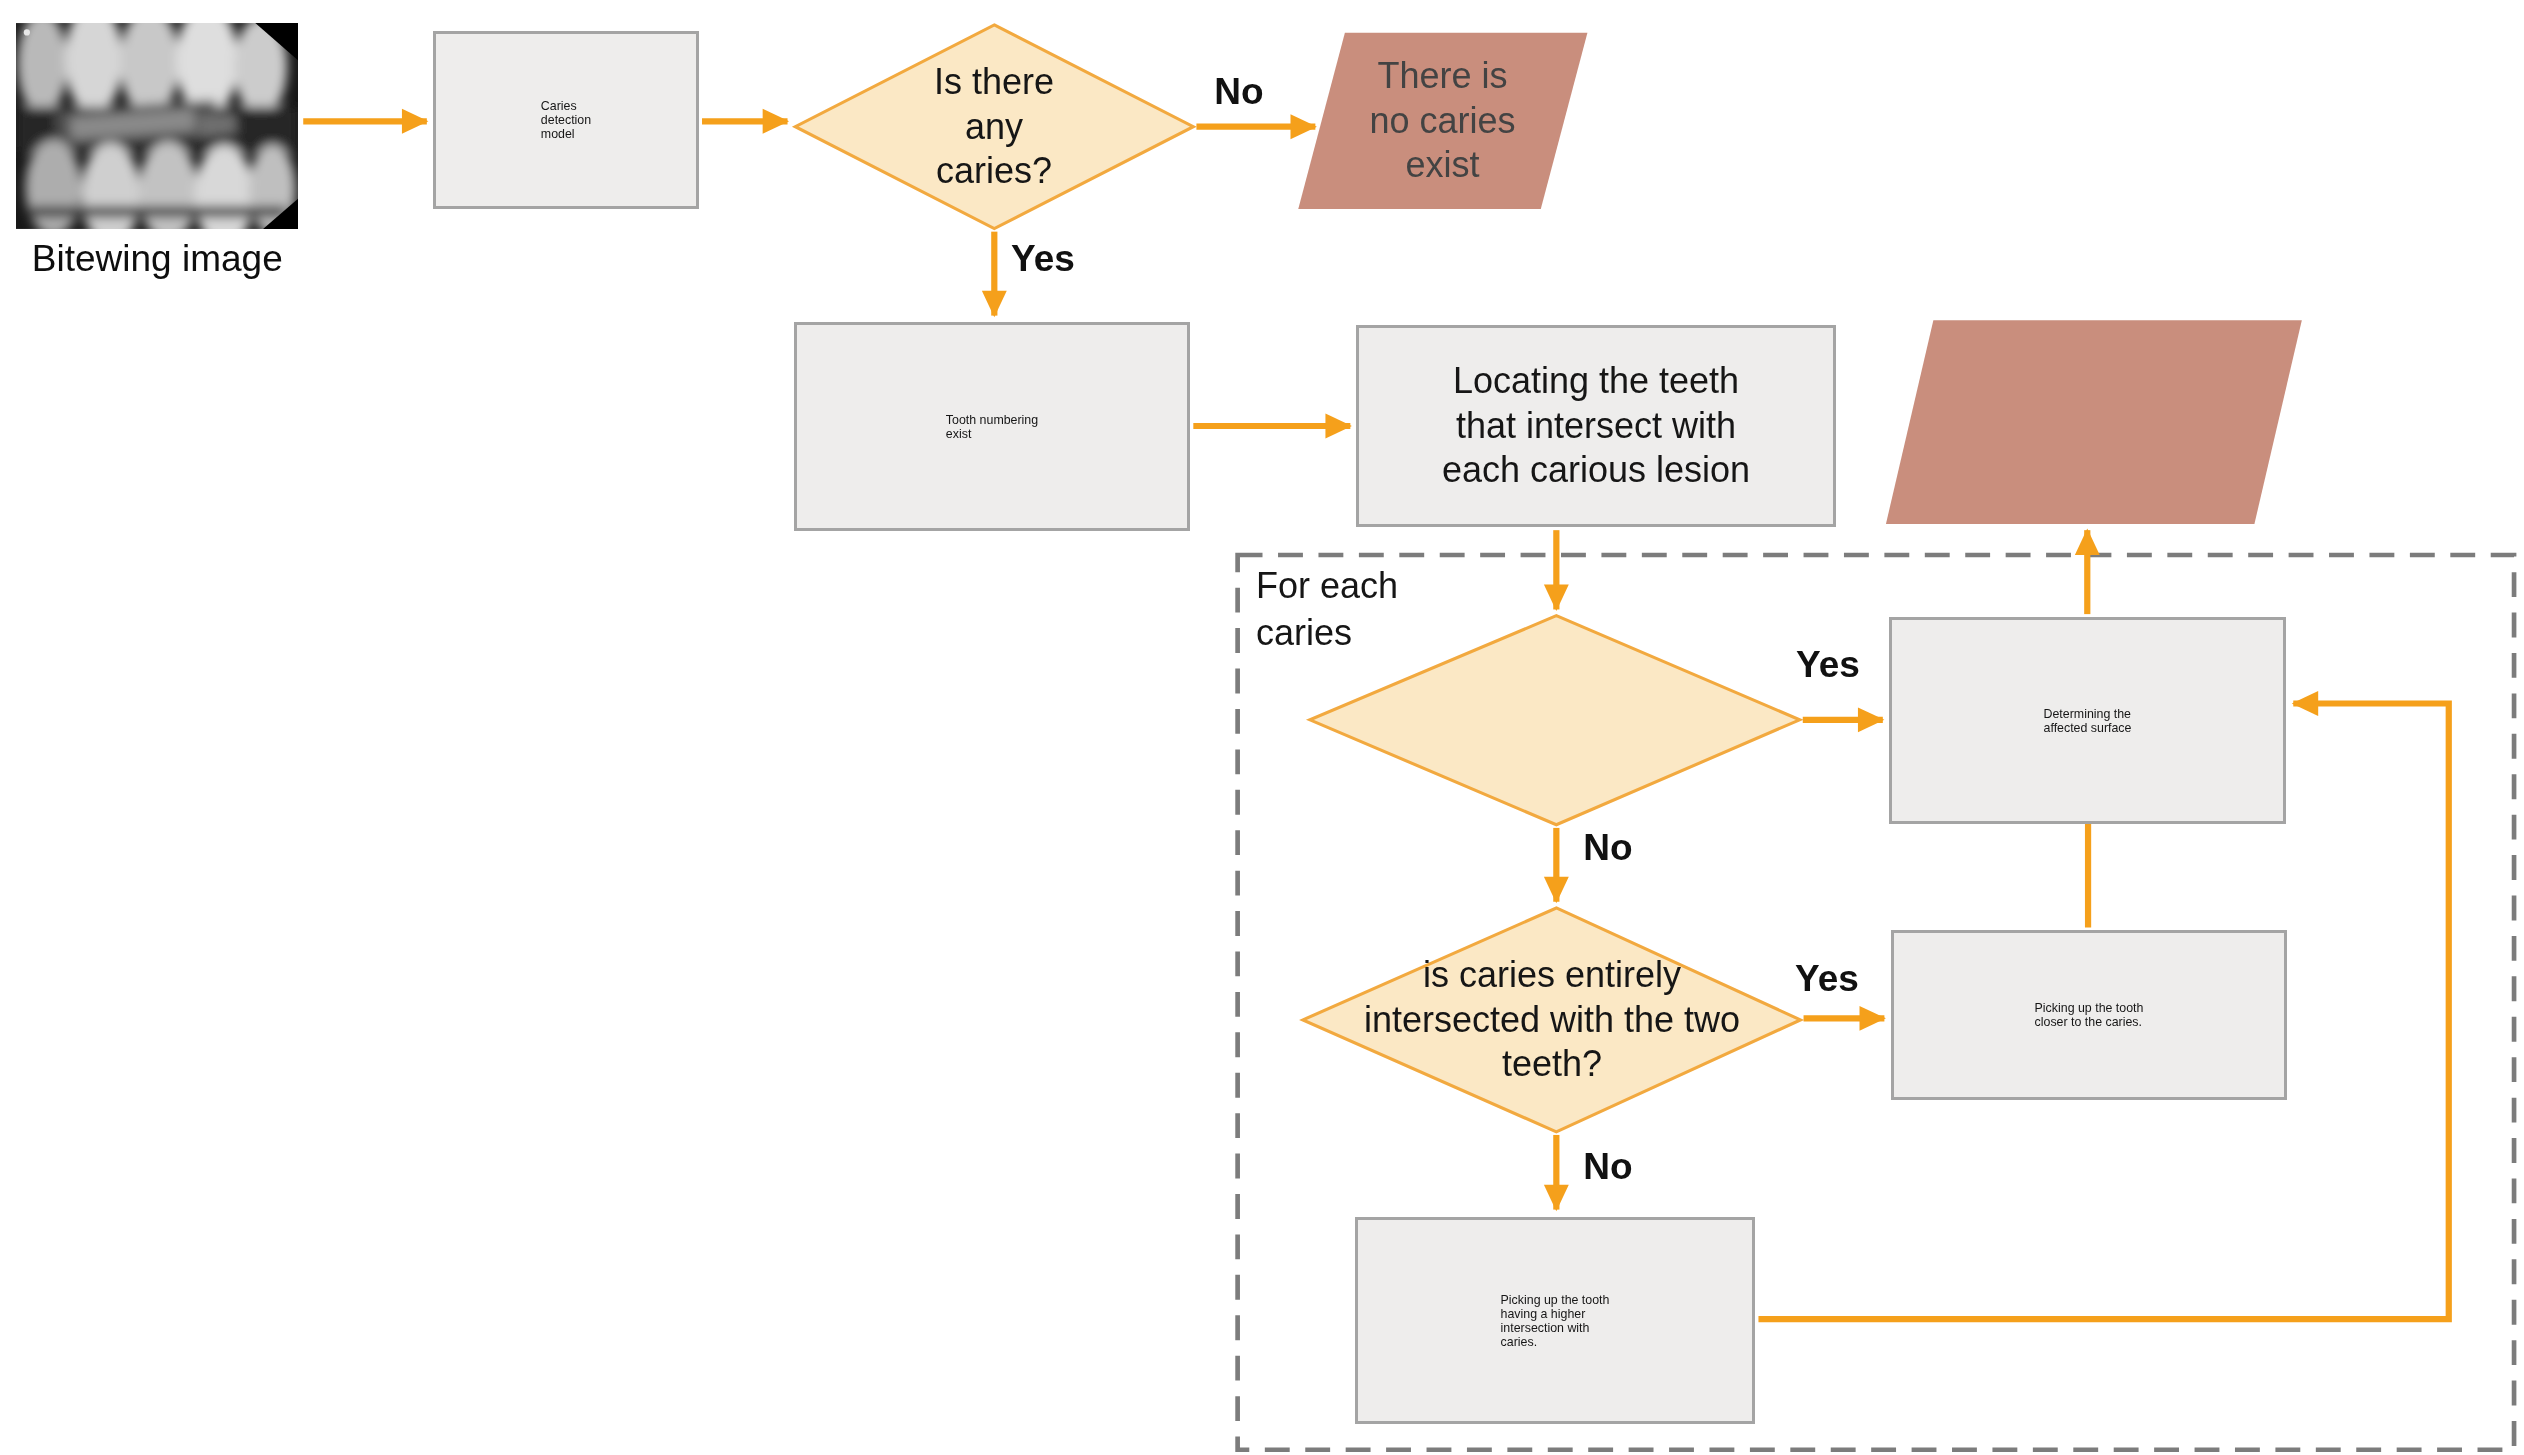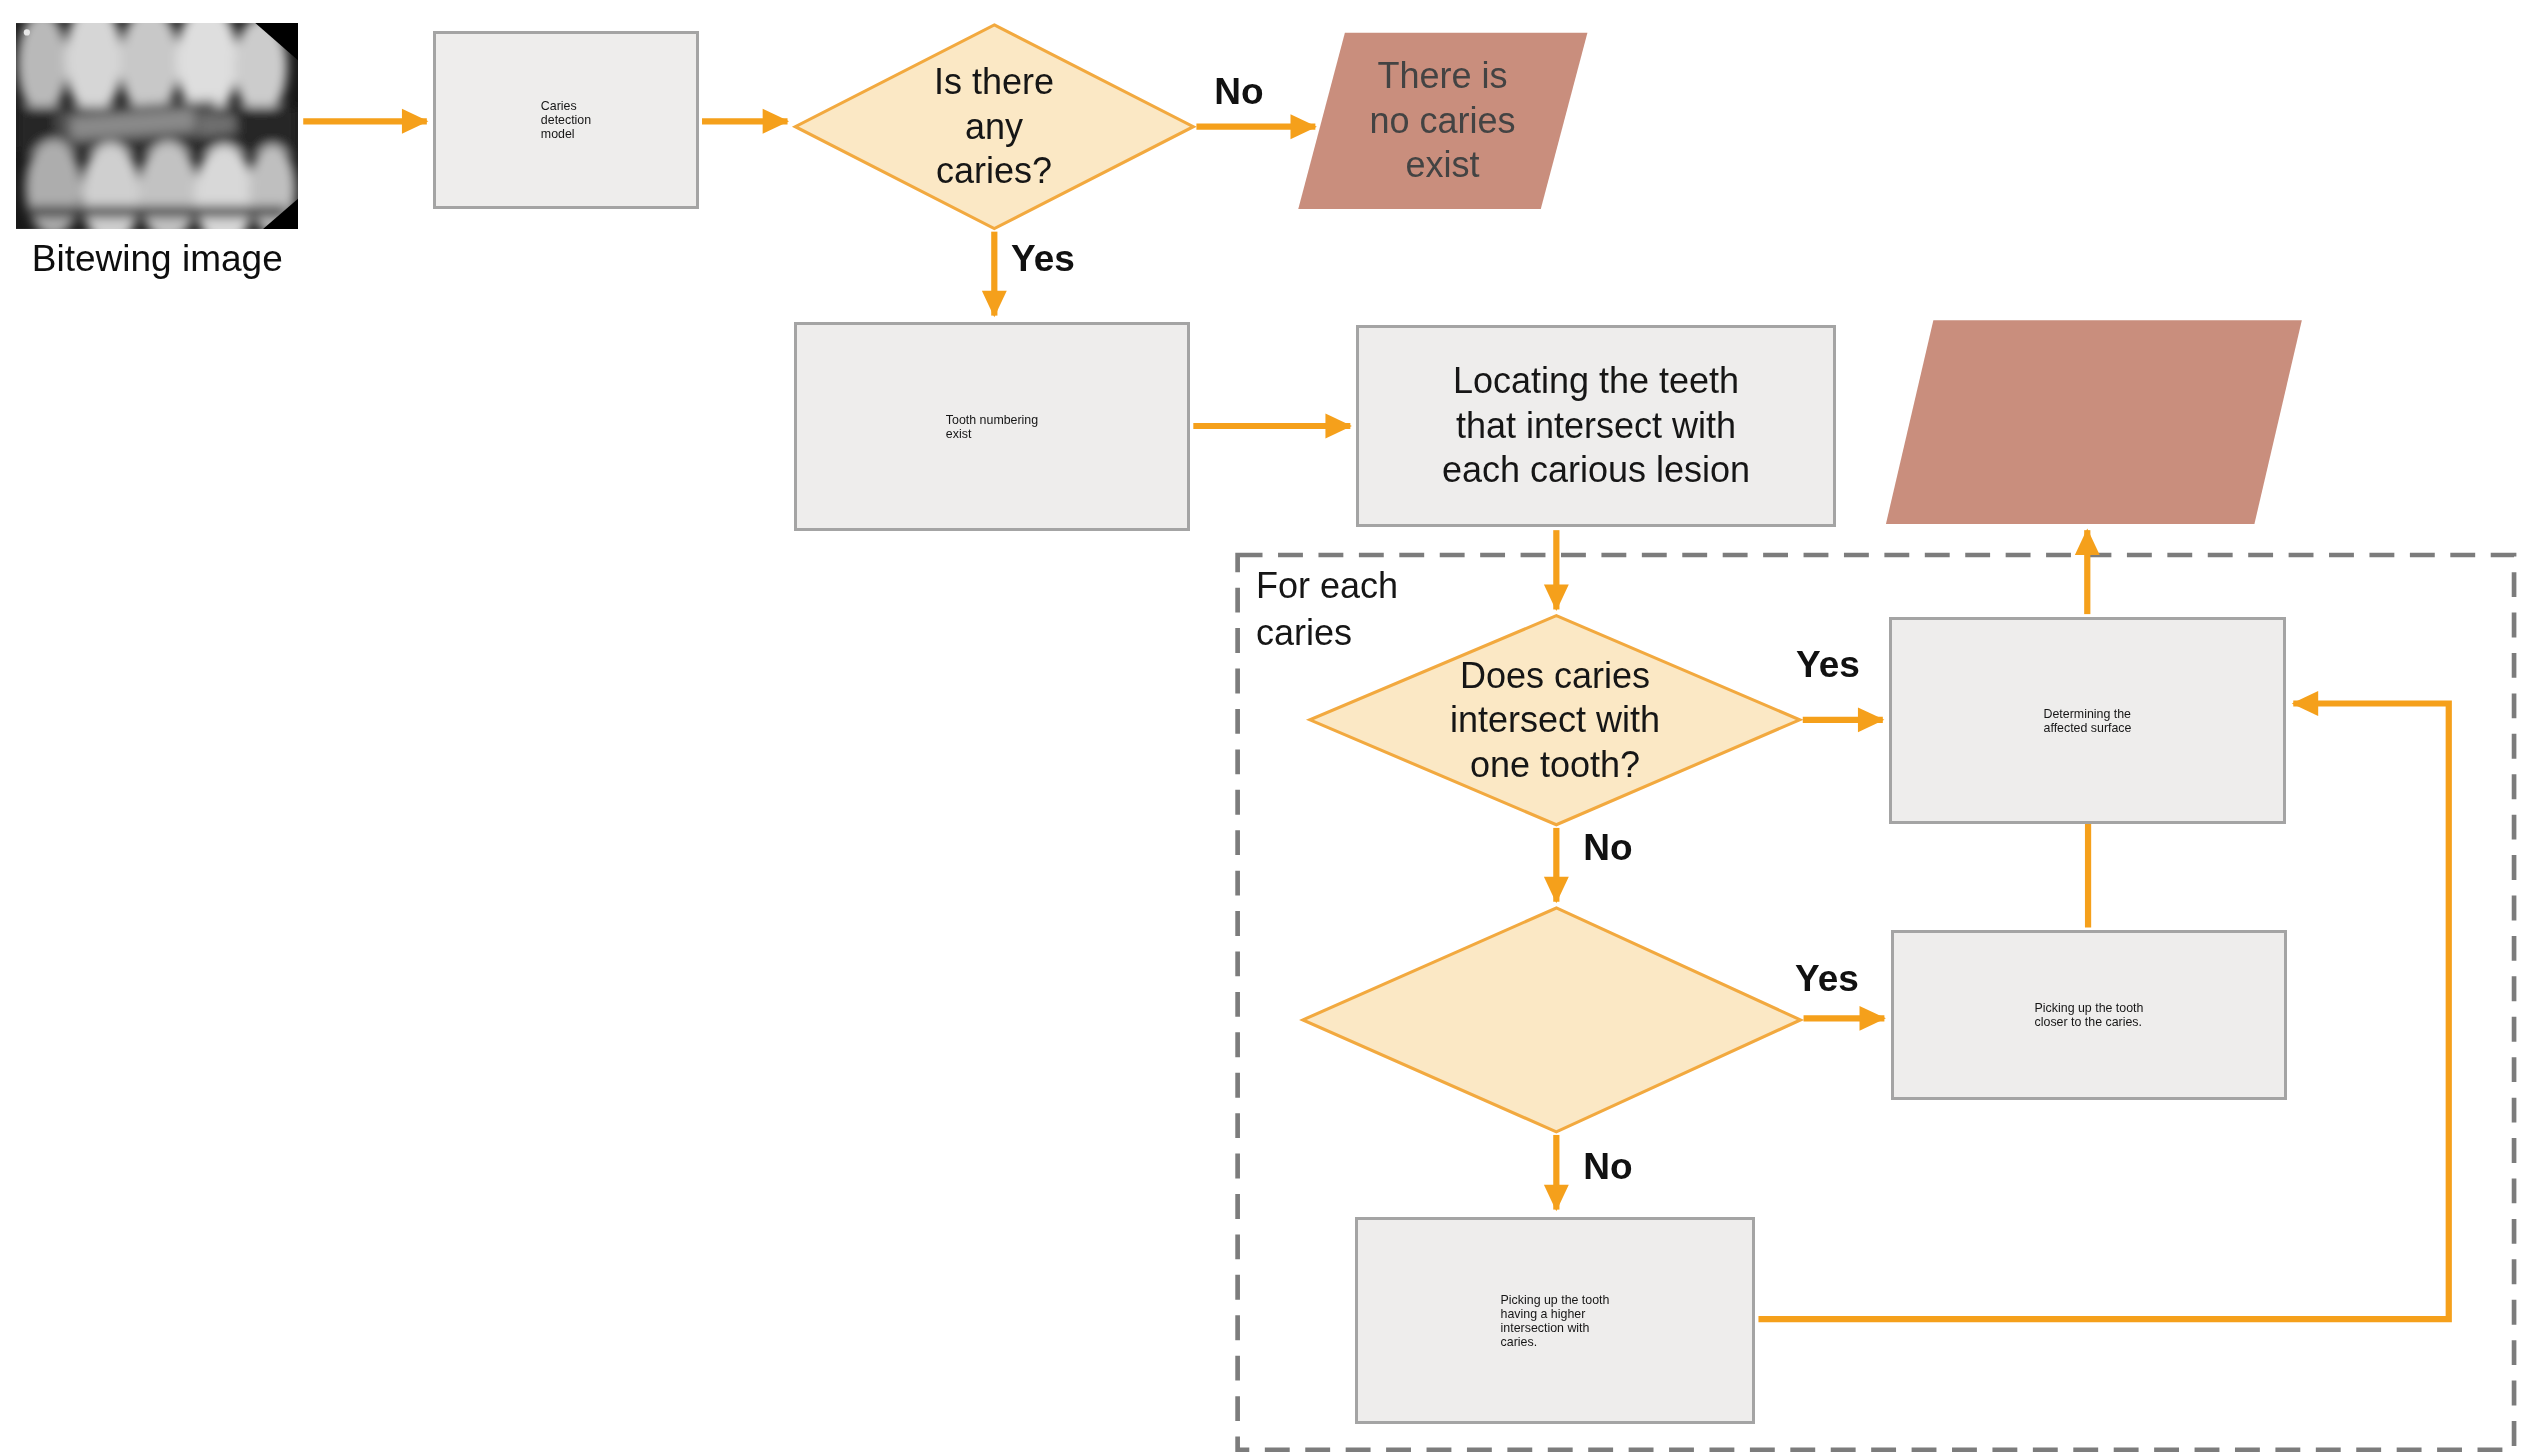--- a/index.html
+++ b/index.html
@@ -132,24 +132,24 @@
   <div class="node-label" style="left:795px;top:25px;width:398px;height:204px">
     <span>Is there
 any
 caries?</span>
   </div>
   <div class="node-label para-label" style="left:1298px;top:33px;width:289px;height:176px">
     <span>There is
 no caries
 exist</span>
   </div>
-  <div class="node-label" style="left:1310px;top:616px;width:490px;height:209px">
-    <span>Does caries
-intersect with
-one tooth?</span>
+  <div class="node-label" style="left:1303px;top:908px;width:498px;height:224px">
+    <span>is caries entirely
+intersected with the two
+teeth?</span>
   </div>
 
   <div class="foreach-label" style="left:1256px;top:563px">For each
 caries</div>
 
   <div class="edge-label" style="left:1239px;top:92px">No</div>
   <div class="edge-label" style="left:1043px;top:259px">Yes</div>
   <div class="edge-label" style="left:1828px;top:665px">Yes</div>
   <div class="edge-label" style="left:1608px;top:848px">No</div>
   <div class="edge-label" style="left:1827px;top:979px">Yes</div>

